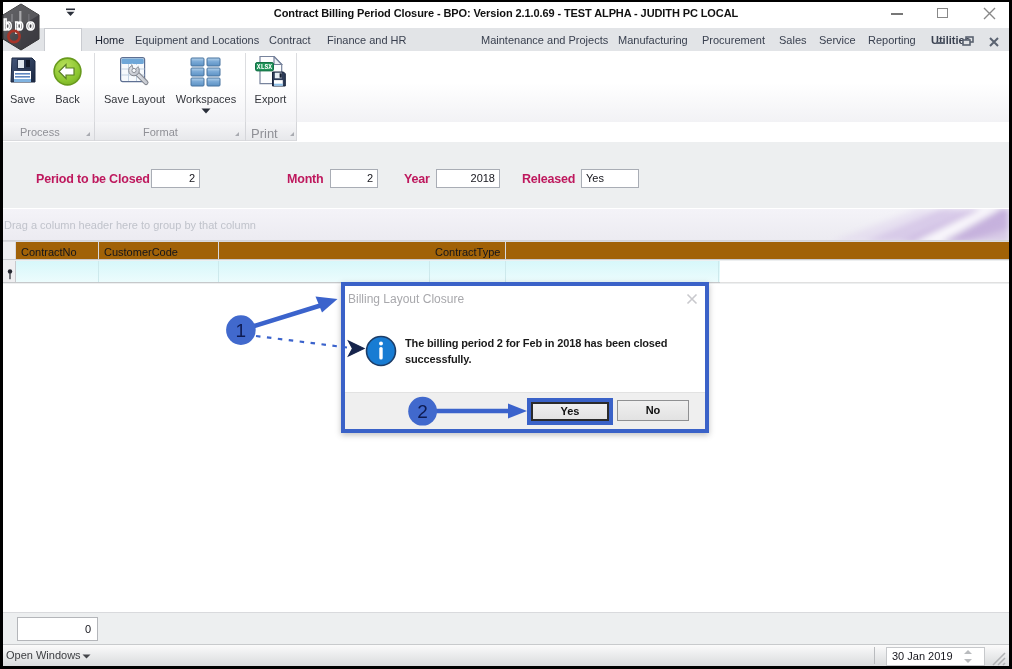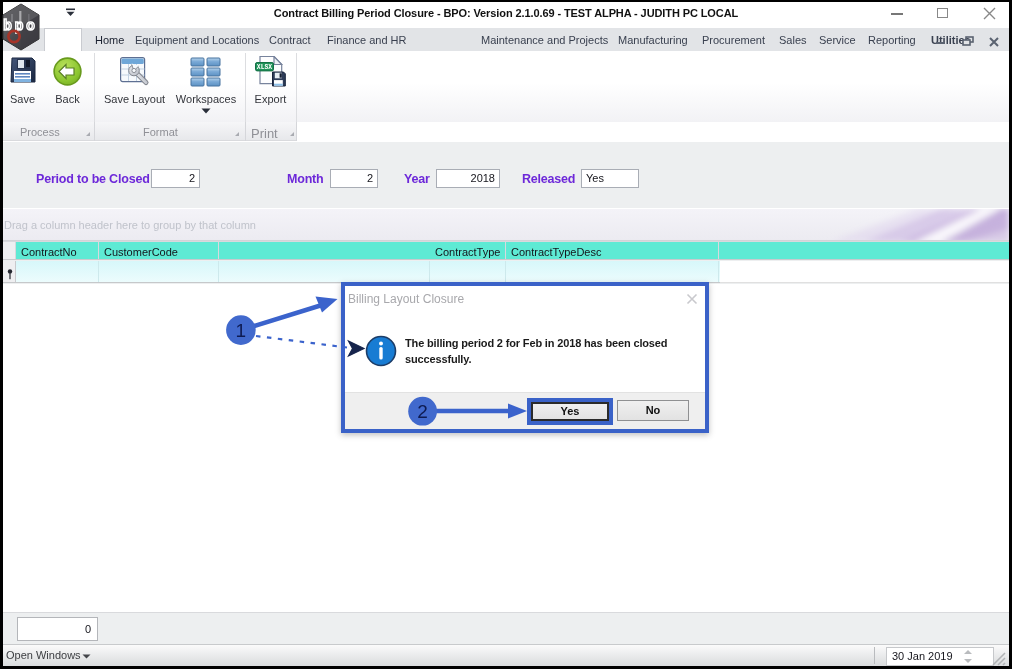--- a/index.html
+++ b/index.html
@@ -1,18 +1,18 @@
 <!DOCTYPE html>
 <html><head><meta charset="utf-8"><style>
 *{margin:0;padding:0;box-sizing:border-box;}
 html,body{width:1012px;height:669px;overflow:hidden;}
 body{font-family:"Liberation Sans",sans-serif;position:relative;background:#fff;}
 .abs{position:absolute;}
 .tab{position:absolute;top:6px;font-size:11px;color:#3a4150;white-space:nowrap;padding-left:44px;}
-.lbl{position:absolute;font-size:12.5px;letter-spacing:-0.2px;font-weight:bold;color:#6d28d9;white-space:nowrap;}
+.lbl{position:absolute;font-size:12.5px;letter-spacing:-0.2px;font-weight:bold;color:#be185d;white-space:nowrap;}
 .inp{position:absolute;background:#fff;border:1px solid #a9adb5;font-size:11px;color:#15151c;line-height:16px;}
 .hcell{position:absolute;top:0;height:100%;border-right:1px solid #d8d9dd;font-size:11px;color:#14151b;padding:4px 0 0 5px;white-space:nowrap;}
 .fcell{position:absolute;top:0;height:100%;border-right:1px solid #cde9ec;}
 .icolbl{position:absolute;font-size:11px;color:#33353b;width:100%;text-align:center;white-space:nowrap;}
 </style></head>
 <body>
 
 <div class="abs" style="left:0;top:0;width:1012px;height:2px;background:#000;"></div>
 <div class="abs" style="left:0;top:0;width:3px;height:669px;background:#000;"></div>
 <div class="abs" style="left:1009px;top:0;width:3px;height:669px;background:#000;"></div>
@@ -189,26 +189,25 @@
 <path d="M862 33 L940 0 L980 0 L905 33 Z" fill="#cdbae3" opacity="0.65"></path>
 <path d="M898 33 L972 0 L1006 0 L1006 2 L930 33 Z" fill="#c3abdd" opacity="0.7"></path>
 <path d="M912 33 L978 0 L998 0 L938 33 Z" fill="#fbfafd" opacity="0.95"></path>
 <path d="M938 33 L1000 0 L1006 0 L1006 20 L962 33 Z" fill="#b89dd6" opacity="0.75"></path>
 <path d="M962 33 L1006 20 L1006 33 Z" fill="#cab4e0" opacity="0.6"></path>
 </g>
 </svg>
 </div>
 <div class="abs" style="left:4px;top:219px;font-size:11px;color:#c0c3cb;">Drag a column header here to group by that column</div>
 
-<div class="abs" style="left:3px;top:241px;width:1006px;height:19px;background:#5eead4;border-top:1px solid #d8d9dd;border-bottom:1px solid #c9cacd;">
+<div class="abs" style="left:3px;top:241px;width:1006px;height:19px;background:#a16207;border-top:1px solid #d8d9dd;border-bottom:1px solid #c9cacd;">
 <div class="abs" style="left:0;top:0;width:13px;height:100%;border-right:1px solid #d8d9dd;background:#efeff1;"></div>
 <div class="hcell" style="left:13px;width:83px;">ContractNo</div>
 <div class="hcell" style="left:96px;width:120px;">CustomerCode</div>
 <div class="hcell" style="left:427px;width:76px;">ContractType</div>
-<div class="hcell" style="left:503px;width:213px;">ContractTypeDesc</div>
 </div>
 
 <div class="abs" style="left:3px;top:261px;width:717px;height:22px;background:linear-gradient(#d7f7fa,#ecfcfd);border-bottom:1px solid #c6c8ca;">
 <div class="fcell" style="left:0;width:13px;background:#efeff1;border-right:1px solid #c9cacd;"></div>
 <div class="fcell" style="left:13px;width:83px;"></div>
 <div class="fcell" style="left:96px;width:120px;"></div>
 <div class="fcell" style="left:216px;width:211px;"></div>
 <div class="fcell" style="left:427px;width:76px;"></div>
 <div class="fcell" style="left:503px;width:213px;"></div>
 </div>
@@ -222,21 +221,21 @@
 
 <div class="abs" style="left:3px;top:612px;width:1006px;height:32px;background:#edeff0;border-top:1px solid #d9dadd;"></div>
 <div class="inp" style="left:17px;top:617px;width:81px;height:24px;text-align:right;padding-right:6px;line-height:22px;border-color:#b4b6ba;">0</div>
 
 <div class="abs" style="left:3px;top:644px;width:1006px;height:22px;background:linear-gradient(#fbfbfb,#d9dbdd);border-top:1px solid #c8cacc;"></div>
 <div class="abs" style="left:6px;top:649px;font-size:11px;color:#3c3e42;">Open Windows</div>
 <svg class="abs" style="left:82px;top:654px;" width="9" height="5" viewBox="0 0 9 5">
     <path d="M0.5 0.5 L8.5 0.5 L4.5 4.5 Z" fill="#43454a"></path>
   </svg>
 <div class="abs" style="left:874px;top:647px;width:1px;height:17px;background:#b9bbbe;"></div>
-<div class="abs" style="left:886px;top:647px;width:108px;height:19px;background:#fff;border:1px solid #c6c8cb;font-size:11px;color:#15151c;padding:2px 0 0 5px;">30 Jan 2019</div>
+<div class="abs" style="left:886px;top:647px;width:99px;height:19px;background:#fff;border:1px solid #c6c8cb;font-size:11px;color:#15151c;padding:2px 0 0 5px;">30 Jan 2019</div>
 <svg class="abs" style="left:962px;top:649px;" width="12" height="15" viewBox="0 0 12 15">
     <path d="M2 5 L6 1 L10 5 Z" fill="#b9bbbe"></path>
     <path d="M2 10 L10 10 L6 14 Z" fill="#b9bbbe"></path>
   </svg>
 <svg class="abs" style="left:990px;top:650px;" width="16" height="16" viewBox="0 0 16 16">
     <path d="M15 3 L3 15 M15 8 L8 15 M15 13 L13 15" stroke="#b0b2b5" stroke-width="1.5"></path>
   </svg>
 
 <div class="abs" style="left:341px;top:282px;width:368px;height:151px;background:#fff;border:4px solid #3a62c8;box-shadow:0 2px 6px rgba(0,0,0,0.25);"></div>
 <div class="abs" style="left:348px;top:292px;font-size:12px;color:#a8a8ac;">Billing Layout Closure</div>

